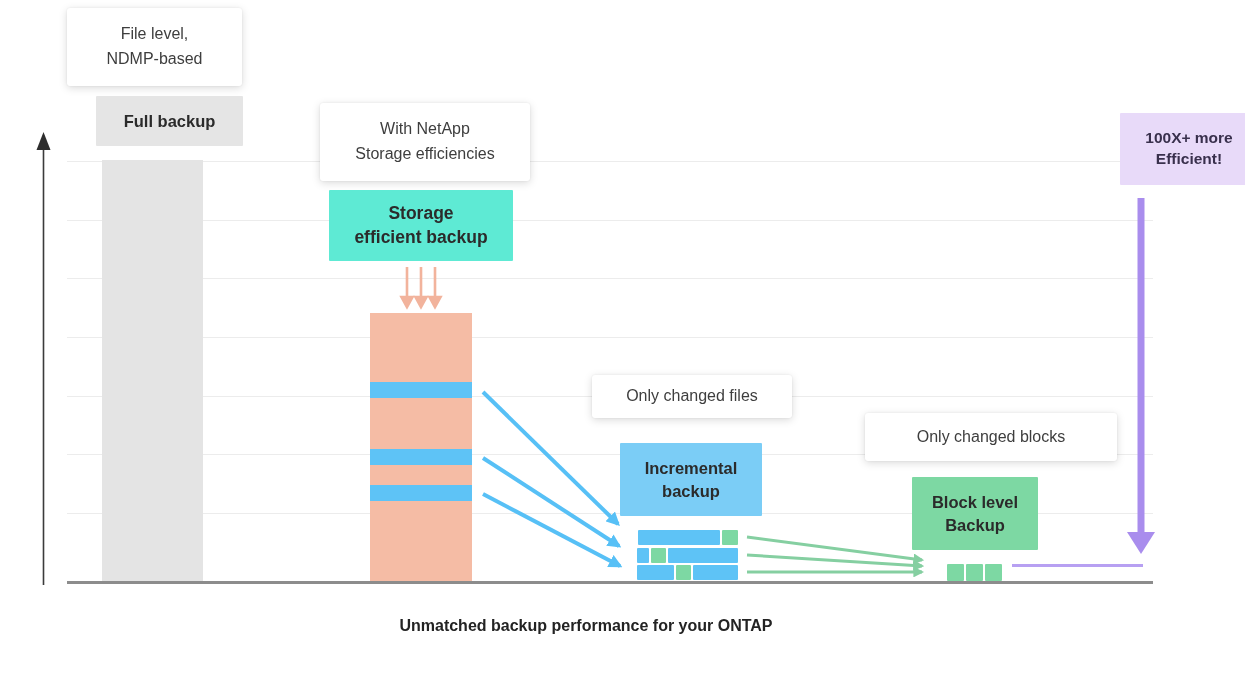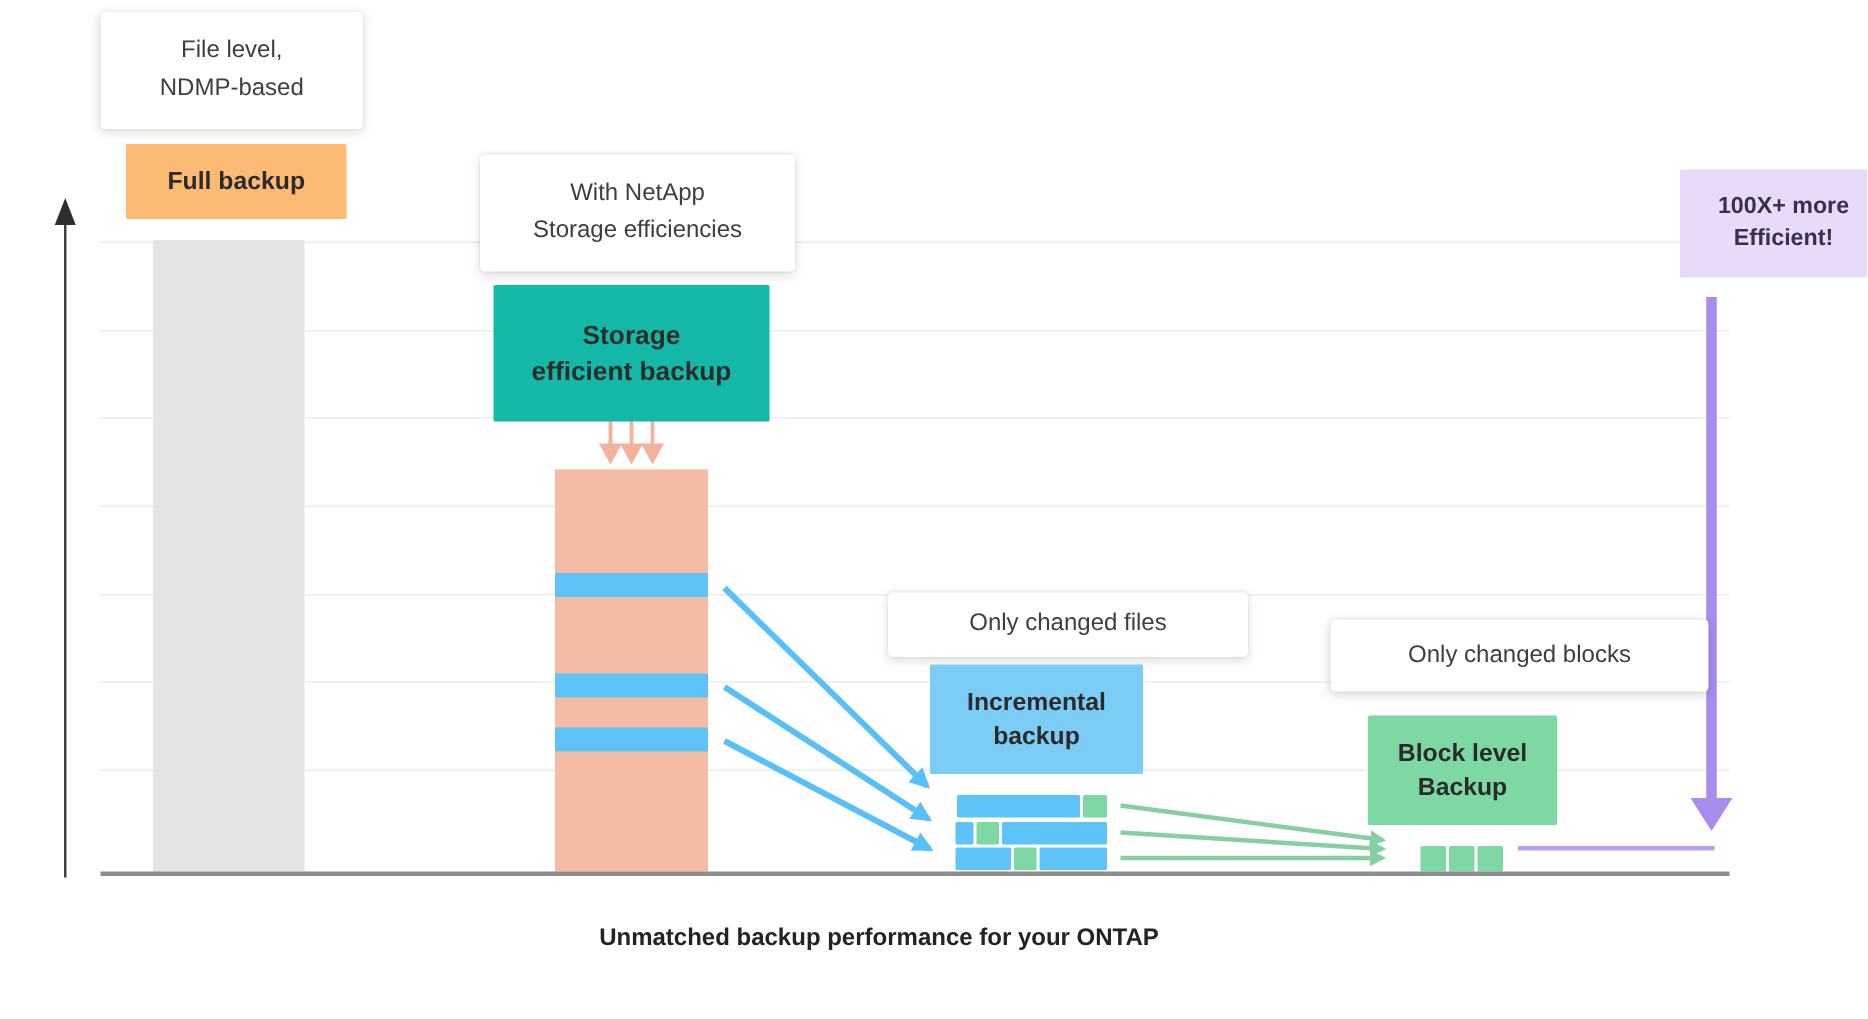--- a/index.html
+++ b/index.html
@@ -154,27 +154,27 @@
   </svg>
 
   <div class="baseline"></div>
 
   <div class="card" style="left:320px; top:103px; width:210px; height:78px;">With NetApp
 Storage efficiencies</div>
 
   <div class="card" style="left:67px; top:8px; width:175px; height:78px;">File level,
 NDMP-based</div>
 
-  <div class="card" style="left:592px; top:395px; width:240px; height:43px;">Only changed files</div>
+  <div class="card" style="left:592px; top:375px; width:200px; height:43px;">Only changed files</div>
 
-  <div class="card" style="left:887px; top:413px; width:252px; height:48px;">Only changed blocks</div>
+  <div class="card" style="left:865px; top:413px; width:252px; height:48px;">Only changed blocks</div>
 
-  <div class="chip" style="left:84px; top:96px; width:147px; height:50px; background:#fdba74;">Full backup</div>
+  <div class="chip" style="left:96px; top:96px; width:147px; height:50px; background:#e5e5e5;">Full backup</div>
 
-  <div class="chip" style="left:329px; top:190px; width:184px; height:91px; background:#14b8a6; font-size:17.5px;">Storage
+  <div class="chip" style="left:329px; top:190px; width:184px; height:71px; background:#5eead4; font-size:17.5px;">Storage
 efficient backup</div>
 
   <div class="chip" style="left:912px; top:477px; width:126px; height:73px; background:#7dd8a3;">Block level
 Backup</div>
 
   <div class="chip" style="left:620px; top:443px; width:142px; height:73px; background:#7bcdf6;">Incremental
 backup</div>
 
   <div class="chip" style="left:1120px; top:113px; width:138px; height:72px; background:#e8daf9; color:#39304d; font-size:15.5px;">100X+ more
 Efficient!</div>

